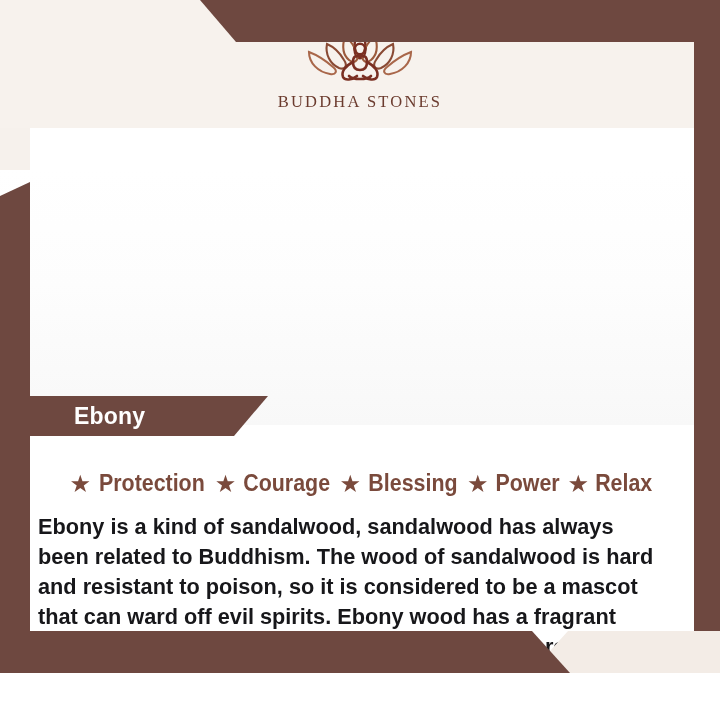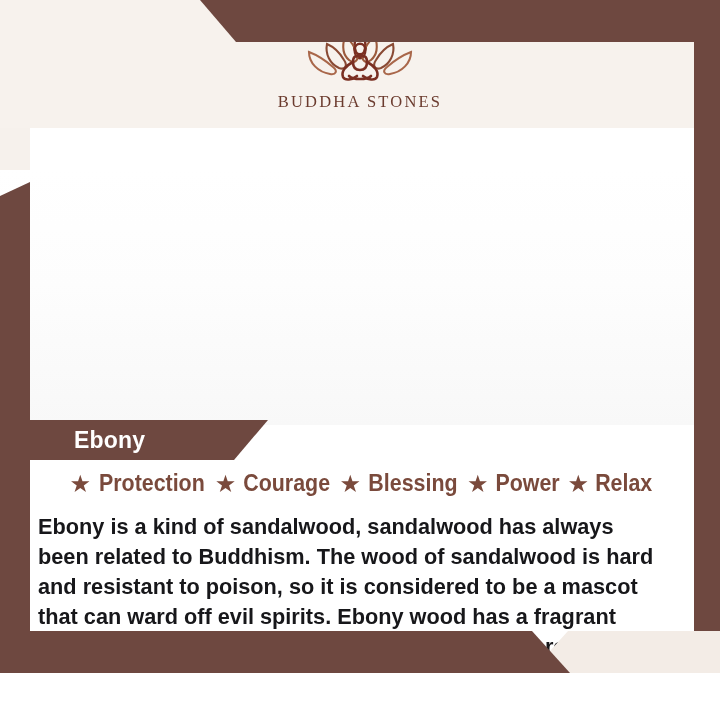--- a/index.html
+++ b/index.html
@@ -127,21 +127,21 @@
   }
   .photo-bg {
     position: absolute;
     inset: 0;
     background: linear-gradient(180deg, #ffffff 0%, #fdfdfd 45%, #f8f8f8 100%);
   }
 
   
   .ebony-bar {
     position: absolute;
-    left: 0; top: 420px;
+    left: 0; top: 396px;
     width: 268px; height: 40px;
     background: #6e4840;
     clip-path: polygon(0 0, 268px 0, 234px 40px, 0 40px);
     z-index: 8;
     display: flex;
     align-items: center;
     text-align: right;
   }
   .ebony-bar-text {
     margin-left: 74px;

